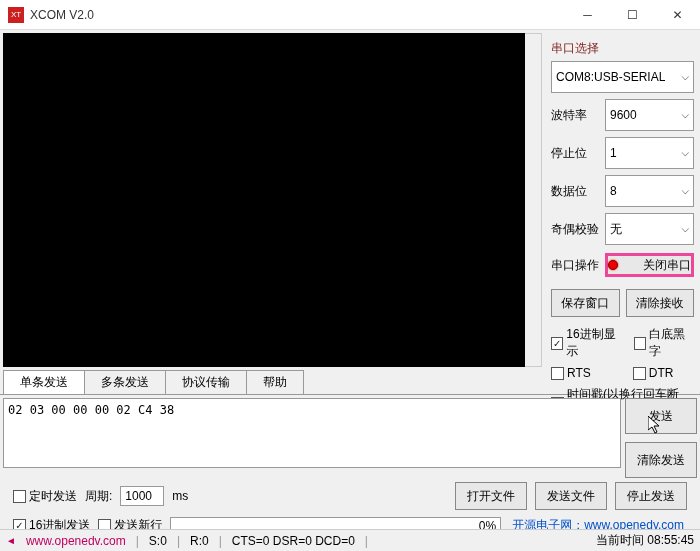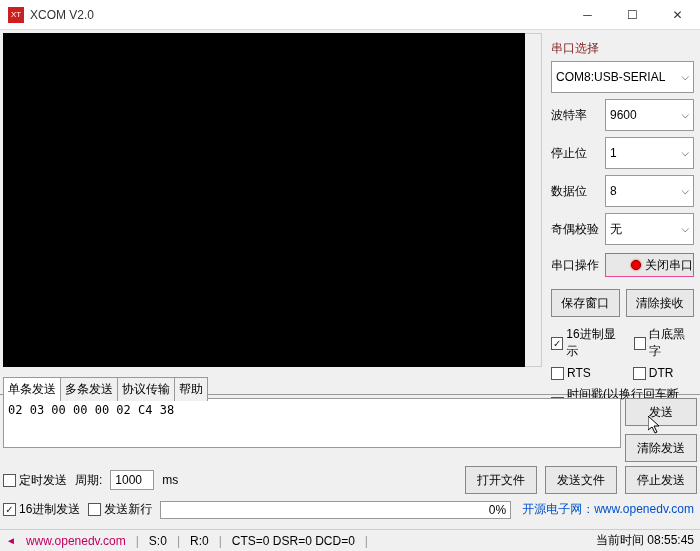--- a/index.html
+++ b/index.html
@@ -14,35 +14,35 @@
 .sidebar{width:155px;padding:4px 6px}
 .sidelabel{margin:6px 0 4px;color:#7f1d1d}
 .combo{width:100%;height:32px;border:1px solid #999;background:#fff;padding:0 4px;display:flex;align-items:center;justify-content:space-between;margin-bottom:2px}
 .combo .chev{font-size:10px;color:#555}
 .row{display:flex;align-items:center;margin:6px 0}
 .row .lbl{width:54px}
 .row .combo{flex:1;margin:0}
 .btn{height:28px;border:1px solid #888;background:#e8e8e8;display:flex;align-items:center;justify-content:center;padding:0 6px;cursor:default}
 .op-row{display:flex;align-items:center;margin:8px 0}
 .op-row .lbl{width:54px}
-.op-btn{flex:1;display:flex;align-items:center;justify-content:flex-end;border:1px solid #ec4899;background:#e8e8e8;height:24px;gap:4px}
+.op-btn{flex:1;display:flex;align-items:center;justify-content:space-between;border:3px solid #ec4899;background:#e8e8e8;height:24px;gap:4px}
 .rec{width:10px;height:10px;border-radius:50%;background:#e00;border:1px solid #800;box-shadow:0 0 2px #e00}
 .btnrow{display:flex;gap:6px;margin:12px 0 6px}
 .btnrow .btn{flex:1}
 .chk{display:flex;align-items:center;gap:3px;margin:3px 0}
 .cbox{width:13px;height:13px;border:1px solid #555;background:#fff;display:flex;align-items:center;justify-content:center;font-size:10px;color:#222}
 .chkrow{display:flex;gap:10px}
 .tabs{display:flex;border-bottom:1px solid #999;padding-left:3px;margin-top:0}
-.tab{padding:3px 4px;border:1px solid #999;border-bottom:none;background:#fff;margin-right:-1px;position:relative;top:7px}
+.tab{padding:3px 16px;border:1px solid #999;border-bottom:none;background:#fff;margin-right:-1px;position:relative;top:0}
 .tab.inactive{background:#f0f0f0}
 .sendarea{display:flex;margin:3px}
-.textarea{flex:1;height:50px;border:1px solid #999;background:#fff;padding:4px;font-family:monospace;font-size:12px;resize:none}
+.textarea{flex:1;height:70px;border:1px solid #999;background:#fff;padding:4px;font-family:monospace;font-size:12px;resize:none}
 .sendbtns{width:72px;display:flex;flex-direction:column;gap:4px;margin-left:4px}
-.sendbtns .btn{height:28px}
-.optrow{display:flex;align-items:center;gap:8px;margin:4px 3px}
+.sendbtns .btn{height:36px}
+.optrow{display:flex;align-items:center;gap:8px;margin:4px 13px}
 .spacer{flex:1}
 .numfield{width:44px;height:20px;border:1px solid #999;background:#fff;padding:0 4px;display:flex;align-items:center}
 .progress{flex:1;height:18px;border:1px solid #999;background:#fff;display:flex;align-items:center;justify-content:flex-end;padding-right:4px;position:relative}
 .linkrow{margin:2px 3px;color:#0050cc}
 .linkrow a{color:#0050cc;text-decoration:none}
 .status{position:absolute;bottom:0;left:0;right:0;height:22px;border-top:1px solid #ccc;background:#f0f0f0;display:flex;align-items:center;padding:0 6px;gap:10px}
 .status .sep{color:#999}
 .status .url{color:#c00060}
 .status .time{margin-left:auto}
 .bullet{color:#c00060;font-size:10px}

